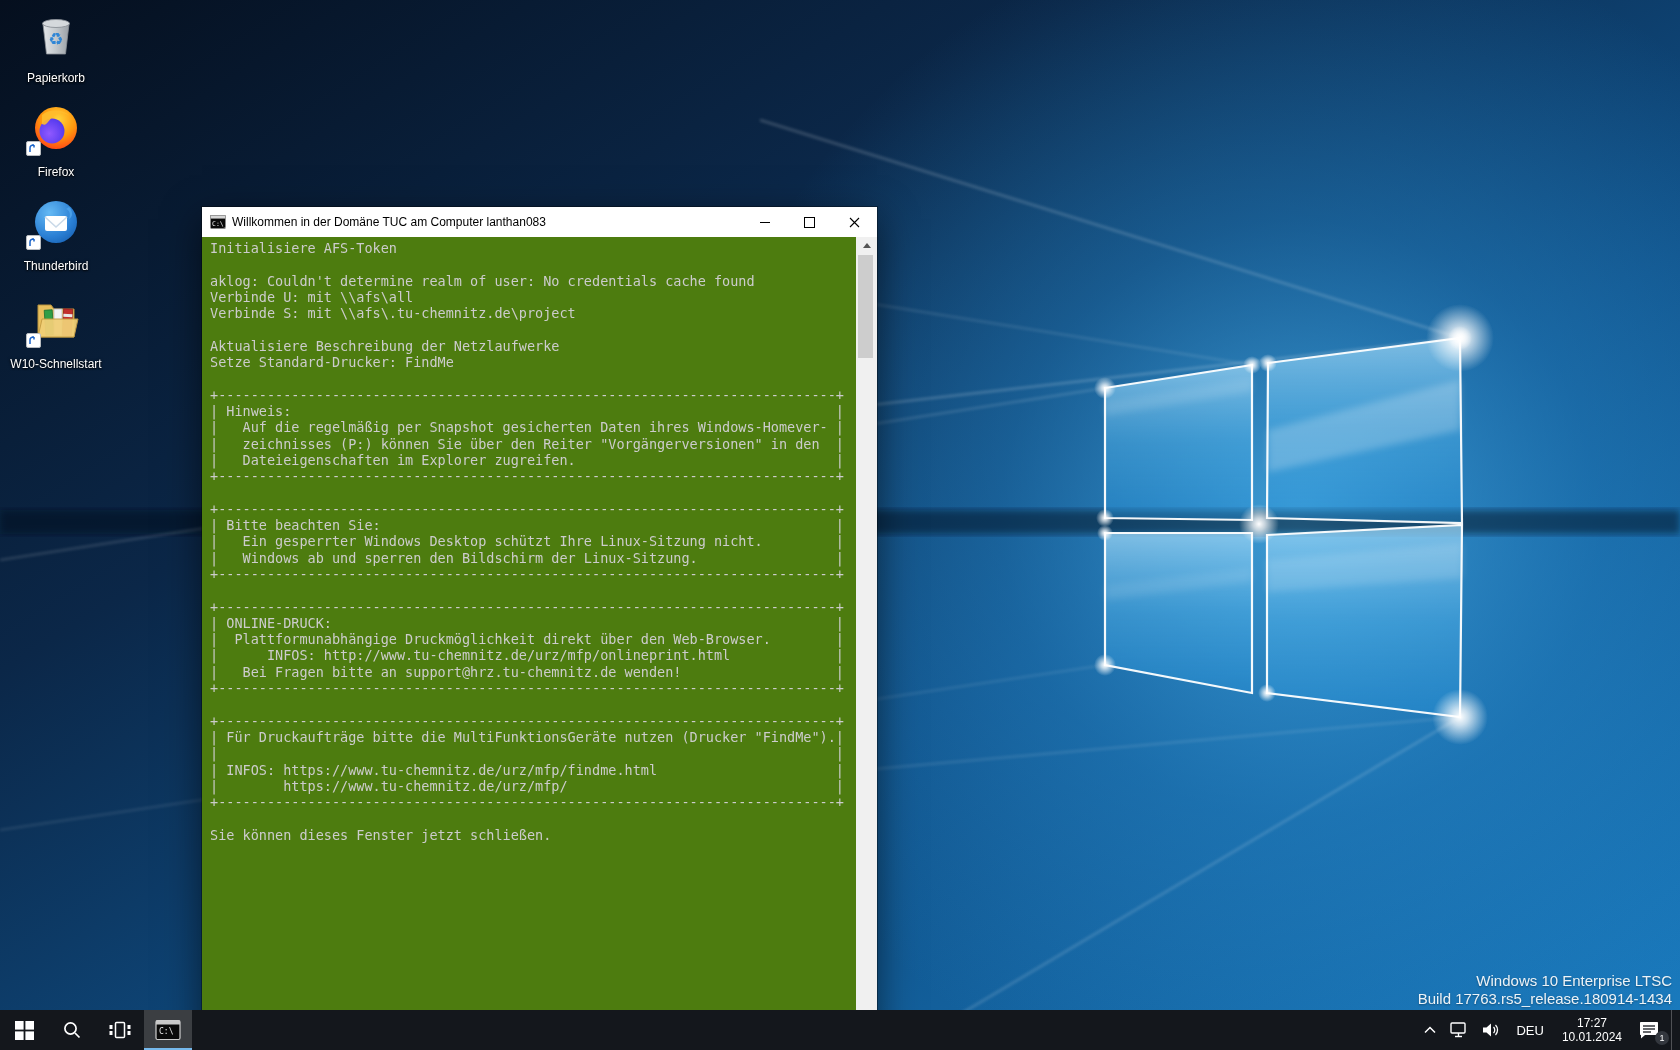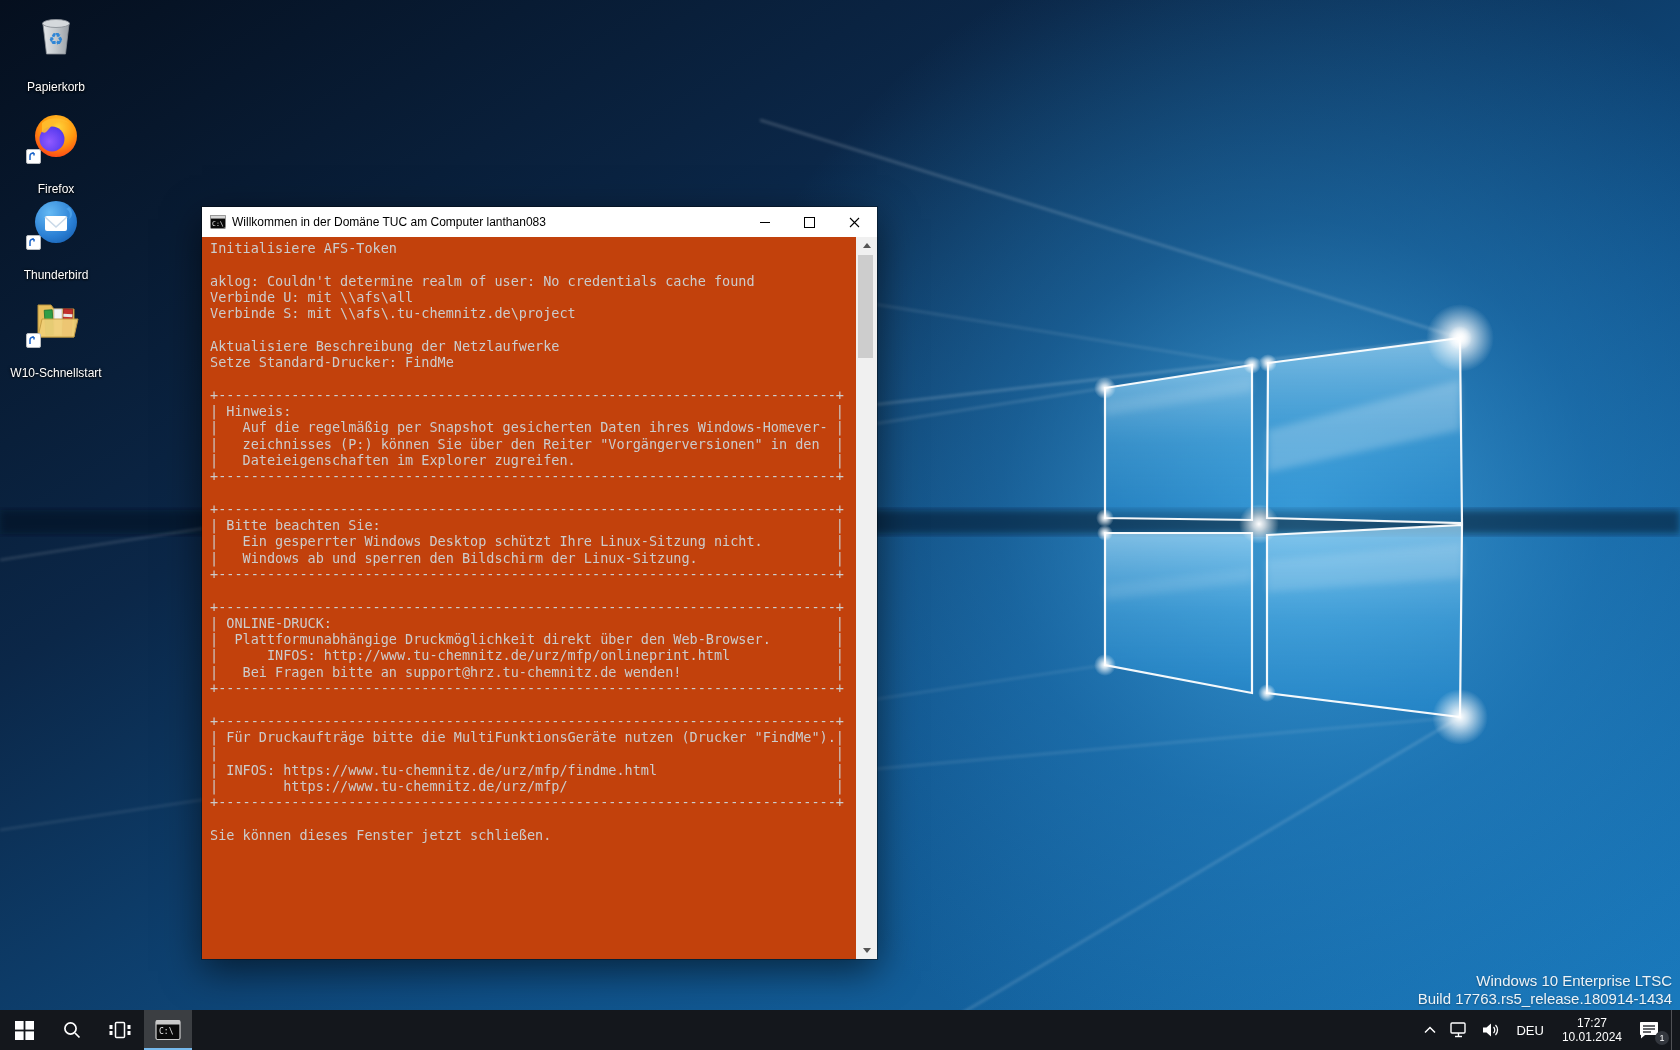--- a/index.html
+++ b/index.html
@@ -16,49 +16,49 @@
     position:absolute;right:8px;bottom:42px;text-align:right;
     color:rgba(255,255,255,.92);font-size:15px;line-height:18px;
     text-shadow:0 1px 2px rgba(0,0,0,.35);
   }
   
   .desk-icon{
     position:absolute;left:10px;width:92px;text-align:center;cursor:default;
   }
   .desk-icon .art{height:52px;display:flex;align-items:center;justify-content:center;position:relative;}
   .desk-icon .lbl{
-    margin-top:21px;color:#fff;font-size:12px;line-height:13px;
+    margin-top:12px;color:#fff;font-size:12px;line-height:13px;
     text-shadow:0 1px 2px rgba(0,0,0,.95), 0 0 3px rgba(0,0,0,.7);
   }
   .shortcut-arrow{
     position:absolute;left:16px;bottom:-2px;width:13px;height:13px;border-radius:2px;
     background:#fff;border:1px solid #b9bcc0;display:flex;align-items:center;justify-content:center;
   }
   
   .win{
-    position:absolute;left:202px;top:207px;width:675px;height:752px;
+    position:absolute;left:202px;top:207px;width:675px;height:844px;
     box-shadow:0 12px 36px rgba(0,0,0,.55), 0 0 0 1px rgba(0,0,0,.35);
     background:#0c0c0c;
   }
   .titlebar{
     position:absolute;left:0;top:0;right:0;height:30px;background:#ffffff;
     display:flex;align-items:center;
   }
   .titlebar .t-icon{margin:0 6px 0 8px;width:16px;height:16px;flex:0 0 auto;}
   .titlebar .t-text{
     font-size:12px;color:#000;white-space:nowrap;overflow:hidden;flex:1 1 auto;
   }
   .cap-btn{
     width:45px;height:30px;flex:0 0 auto;display:flex;align-items:center;justify-content:center;
     background:transparent;border:none;padding:0;cursor:default;
   }
   .glyph-min{width:10px;height:1px;background:#000;}
   .glyph-max{width:9px;height:9px;border:1px solid #000;}
   .console{
-    position:absolute;left:0;top:30px;right:21px;bottom:0;background:#c2410c;
+    position:absolute;left:0;top:30px;right:21px;bottom:0;background:#4d7c0f;
     padding:3px 0 0 8px;overflow:hidden;cursor:text;
   }
   .cline{
     white-space:pre;height:16.3px;line-height:16.3px;font-size:13.5px;
     font-family:"DejaVu Sans Mono",monospace;color:#cccccc;
   }
   .scrollbar{
     position:absolute;top:30px;right:0;bottom:0;width:21px;background:#f0f0f0;
   }
   .sb-up,.sb-down{position:absolute;left:2px;width:17px;height:17px;display:flex;align-items:center;justify-content:center;}
@@ -192,21 +192,21 @@
         </linearGradient>
       </defs>
       <path d="M9,14 L35,14 L31.5,44 L12.5,44 Z" fill="url(#binG)" stroke="#8b9197" stroke-width="0.8"></path>
       <ellipse cx="22" cy="13.5" rx="13.5" ry="4" fill="#d5d9dc" stroke="#8b9197" stroke-width="0.9"></ellipse>
       <text x="22" y="35" font-size="17" text-anchor="middle" fill="#2f86d6" font-family="DejaVu Sans, sans-serif">♻</text>
     </svg>
   </div>
   <div class="lbl">Papierkorb</div>
 </div>
 
-<div class="desk-icon" style="top:110px">
+<div class="desk-icon" style="top:102px">
   <div class="art">
     <svg width="46" height="46" viewBox="0 0 46 46">
       <defs>
         <radialGradient id="ffO" cx="0.55" cy="0.3" r="0.9">
           <stop offset="0" stop-color="#ffd43b"></stop>
             <stop offset="0.45" stop-color="#ff980e"></stop>
             <stop offset="0.85" stop-color="#ff3d17"></stop>
             <stop offset="1" stop-color="#e31587"></stop>
         </radialGradient>
         <radialGradient id="ffP" cx="0.4" cy="0.6" r="0.8">

